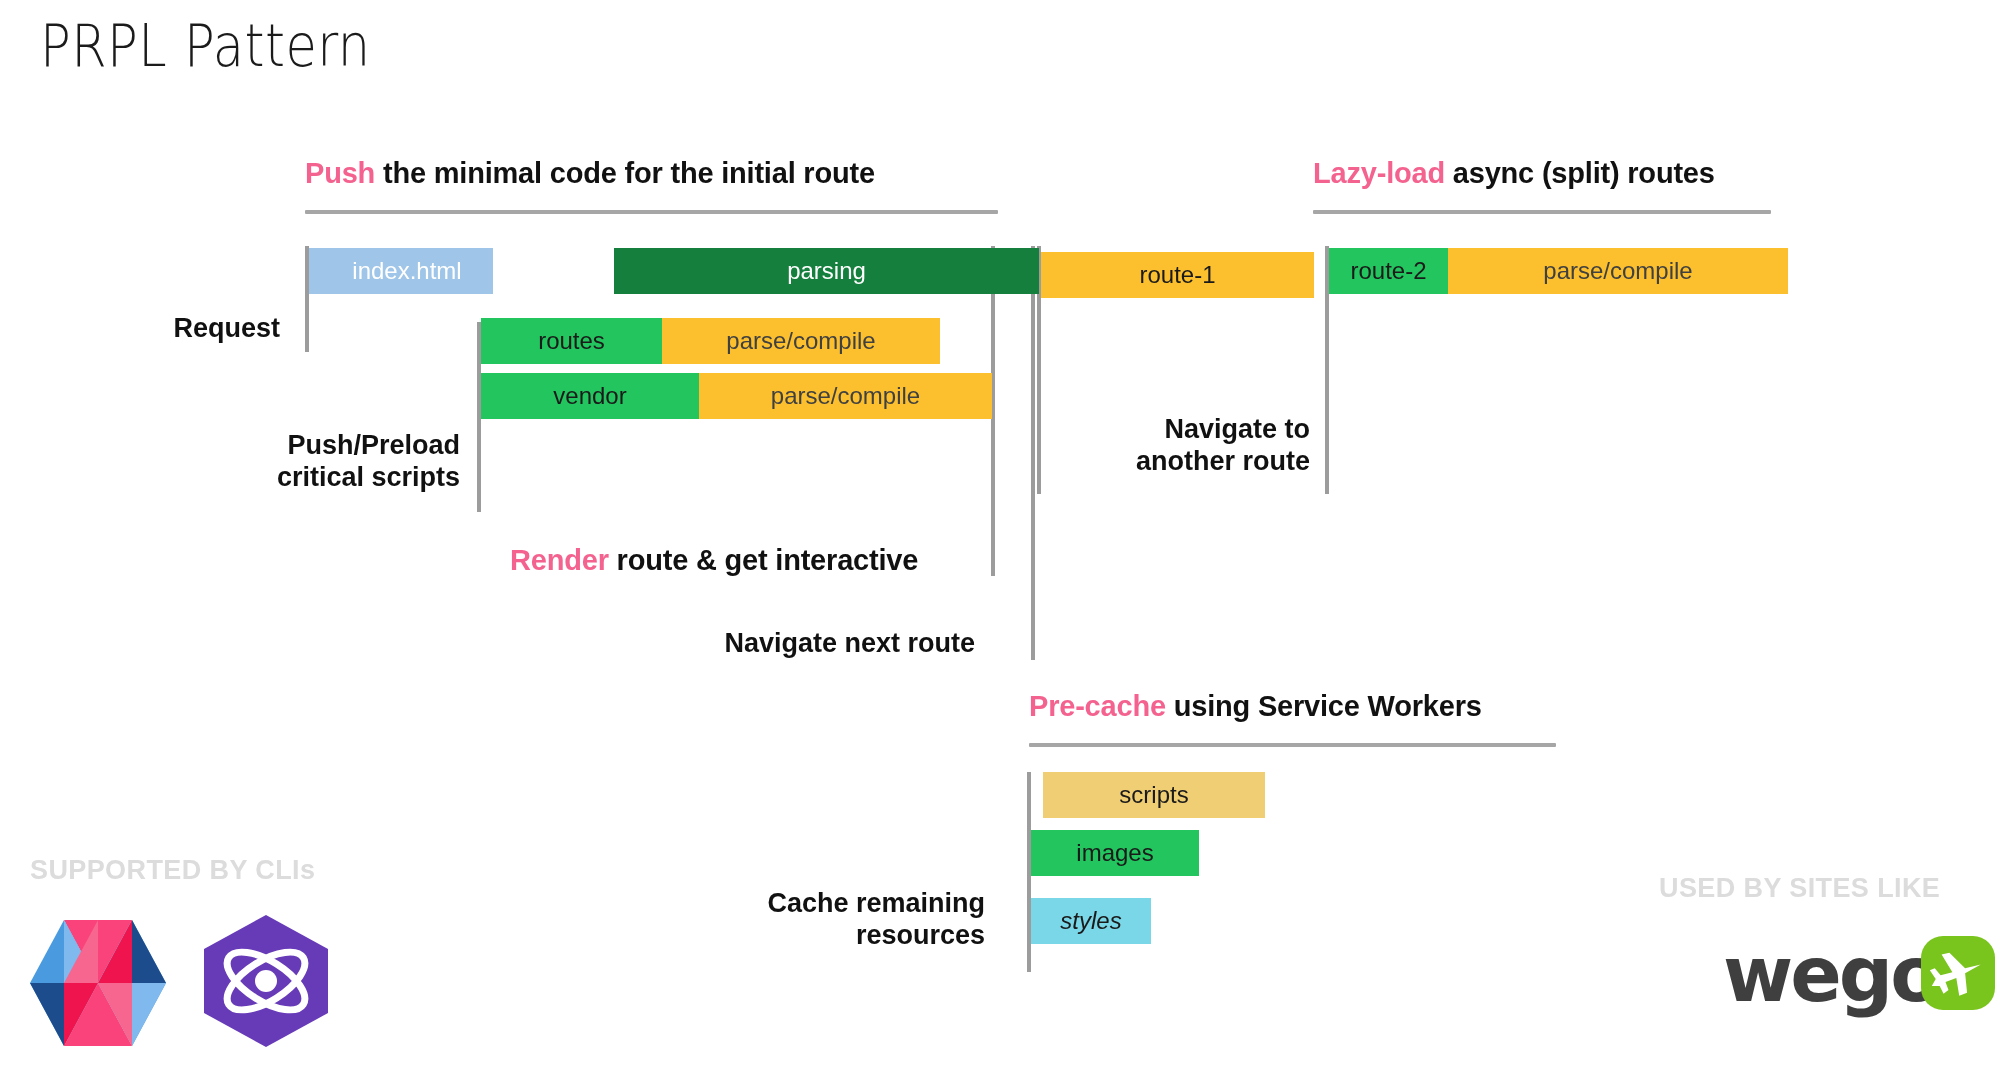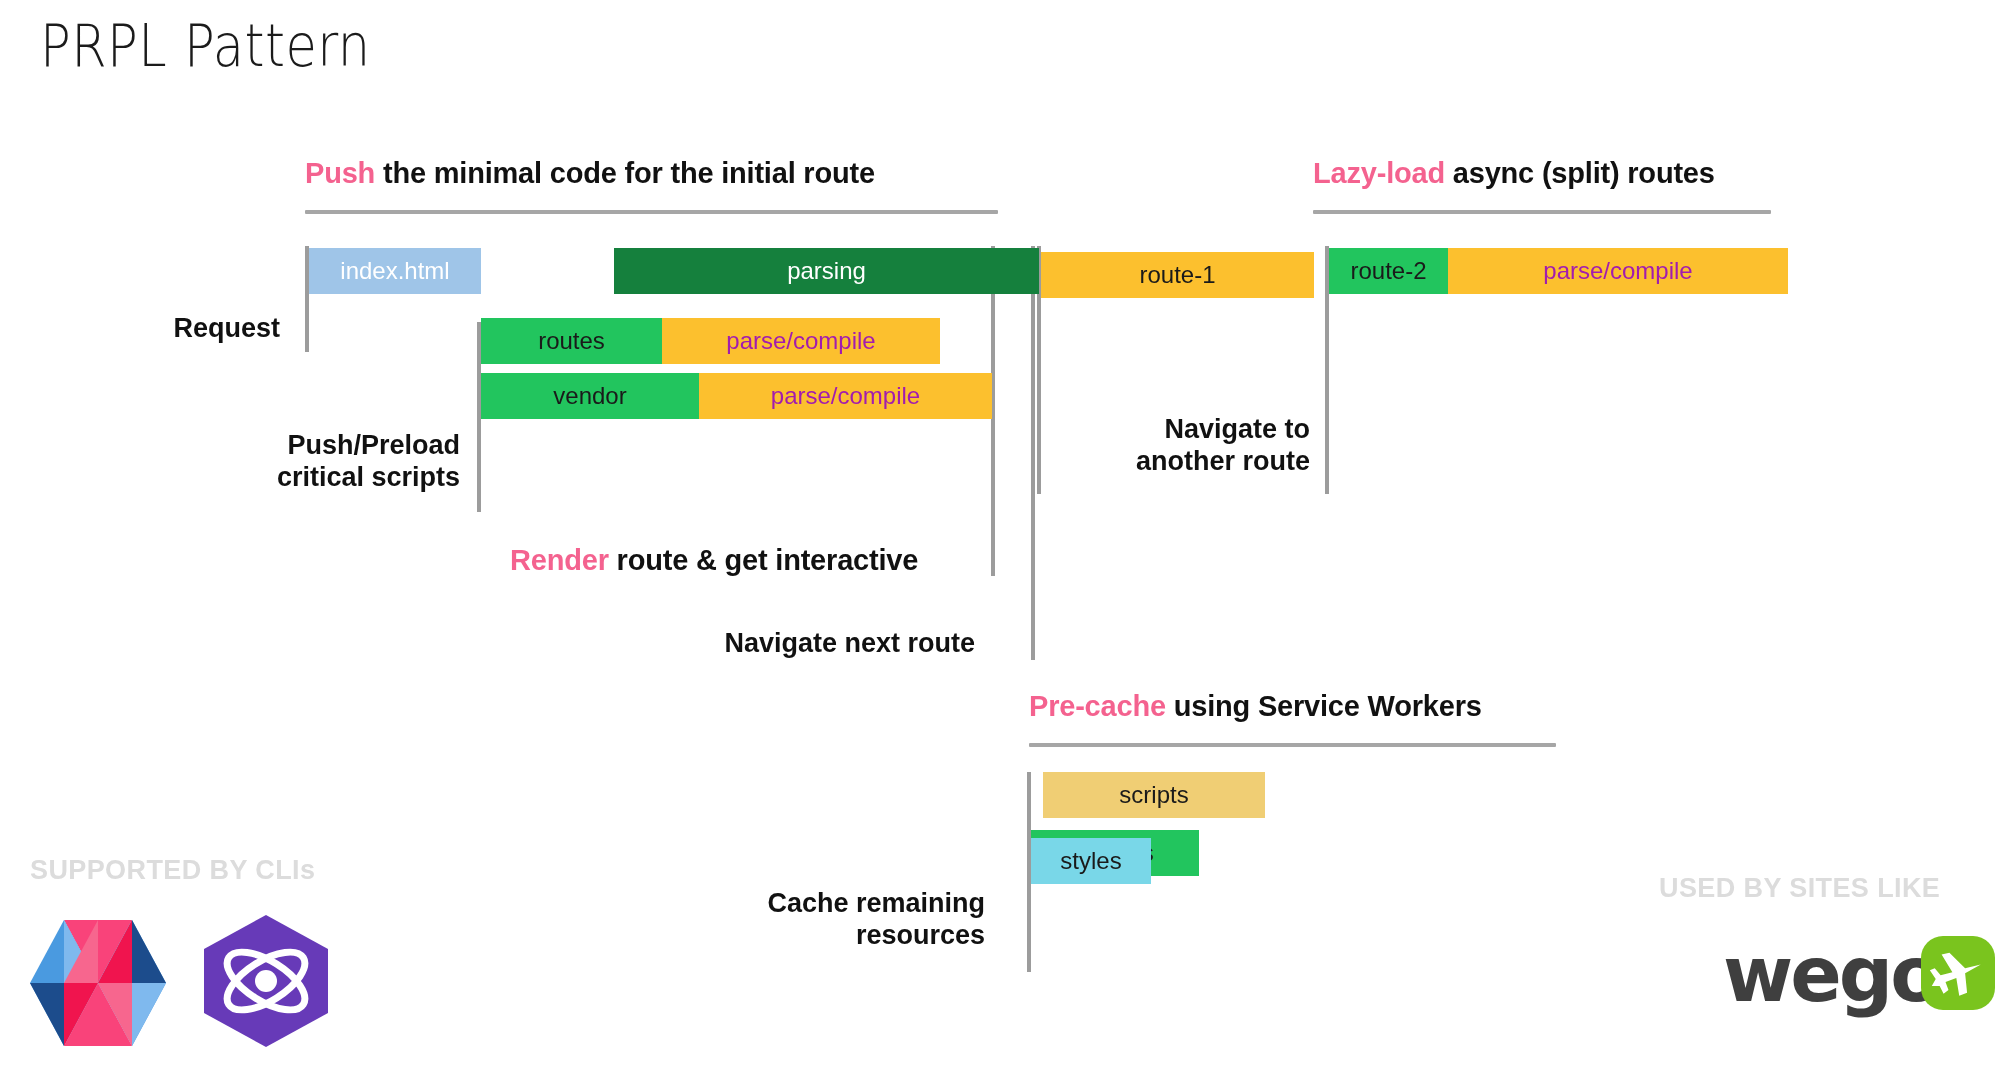--- a/index.html
+++ b/index.html
@@ -63,24 +63,24 @@
     height: 46px;
   }
   .seg {
     display: flex;
     align-items: center;
     justify-content: center;
     font-size: 24px;
     white-space: nowrap;
     overflow: hidden;
   }
-  .seg.lightblue { background: #9fc5e8; color: #ffffff; }
+  .seg.lightblue { background: #9fc5e8; color: #ffffff; padding-left: 12px; }
   .seg.blue      { background: #15803d; color: #ffffff; margin-left: 48px; }
   .seg.lightyellow { background: #22c55e; color: #1a1a1a; }
-  .seg.orange    { background: #fcc02e; color: #a21caf; }
+  .seg.orange    { background: #fcc02e; color: #404040; }
   .seg.orange-dark-text { background: #fcc02e; color: #1a1a1a; }
   .seg.scripts   { background: #f0ce74; color: #1a1a1a; }
   .seg.images    { background: #22c55e; color: #1a1a1a; }
   .seg.styles    { background: #79d7e8; color: #1a1a1a; }
 
   
   .row-label {
     position: absolute;
     font-size: 27px;
     font-weight: bold;
@@ -182,21 +182,21 @@
 <div class="rule" style="left:1029px; top:743px; width:527px;"></div>
 
 <div class="vline" style="left:1027px; top:772px; height:200px;"></div>
 
 <div class="bar" style="left:1031px; top:772px;">
   <div class="seg scripts" style="width:222px;margin-left:12px;">scripts</div>
 </div>
 <div class="bar" style="left:1031px; top:830px;">
   <div class="seg images" style="width:168px;">images</div>
 </div>
-<div class="bar" style="left:1031px; top:838px;">
+<div class="bar" style="left:1031px; top:898px;font-style:italic;">
   <div class="seg styles" style="width:120px;">styles</div>
 </div>
 
 <div class="row-label" style="left:700px; top:888px; width:285px;">Cache remaining
 resources</div>
 
 <div class="footer-cap" style="left:30px; top:855px;">SUPPORTED BY CLIs</div>
 
 <div class="logo-wrap" style="left:30px; top:920px;">
   <svg width="136" height="126" viewBox="0 0 136 126">

